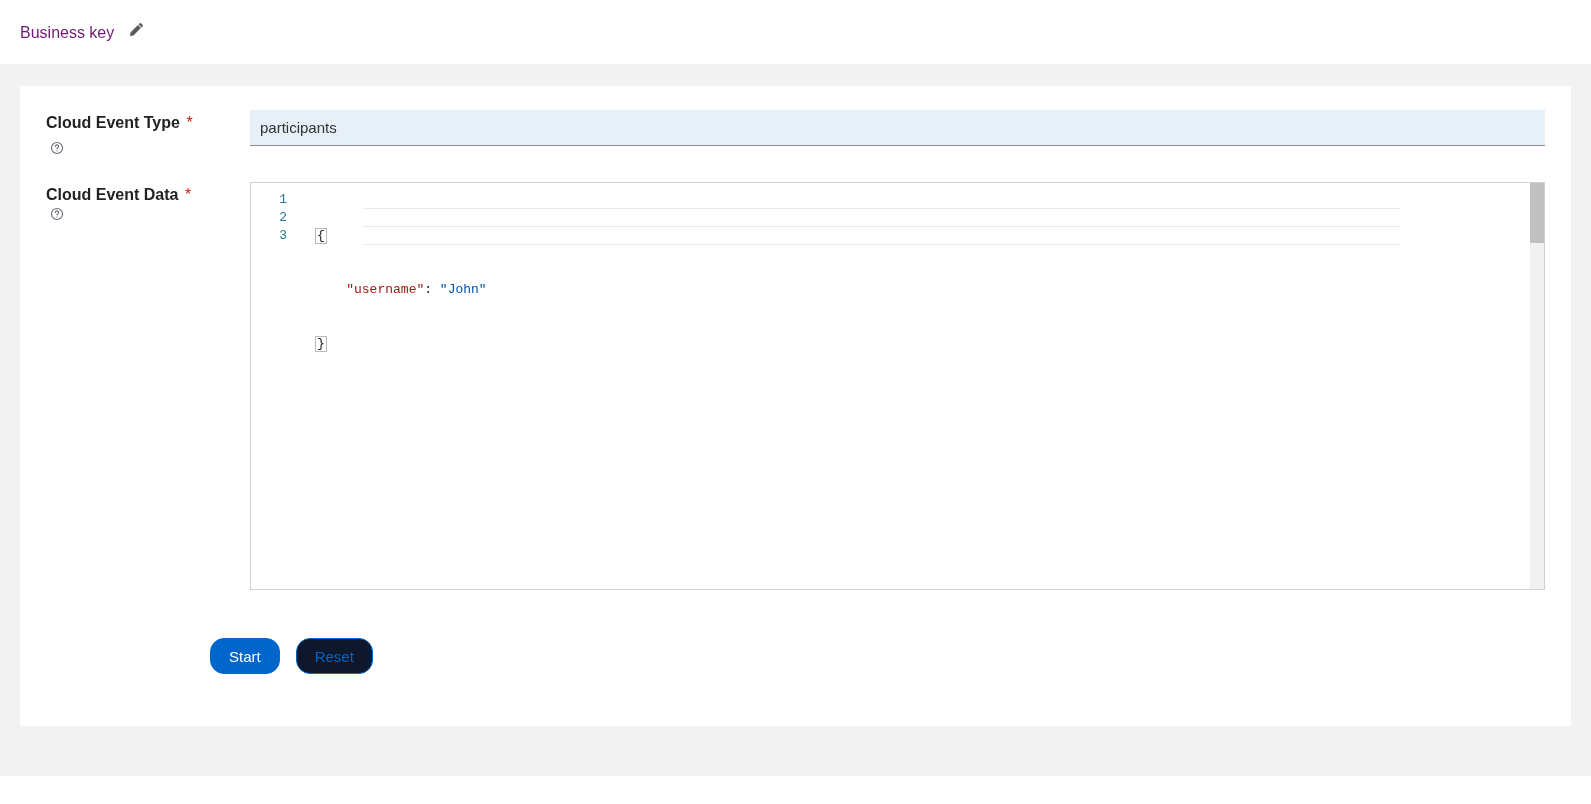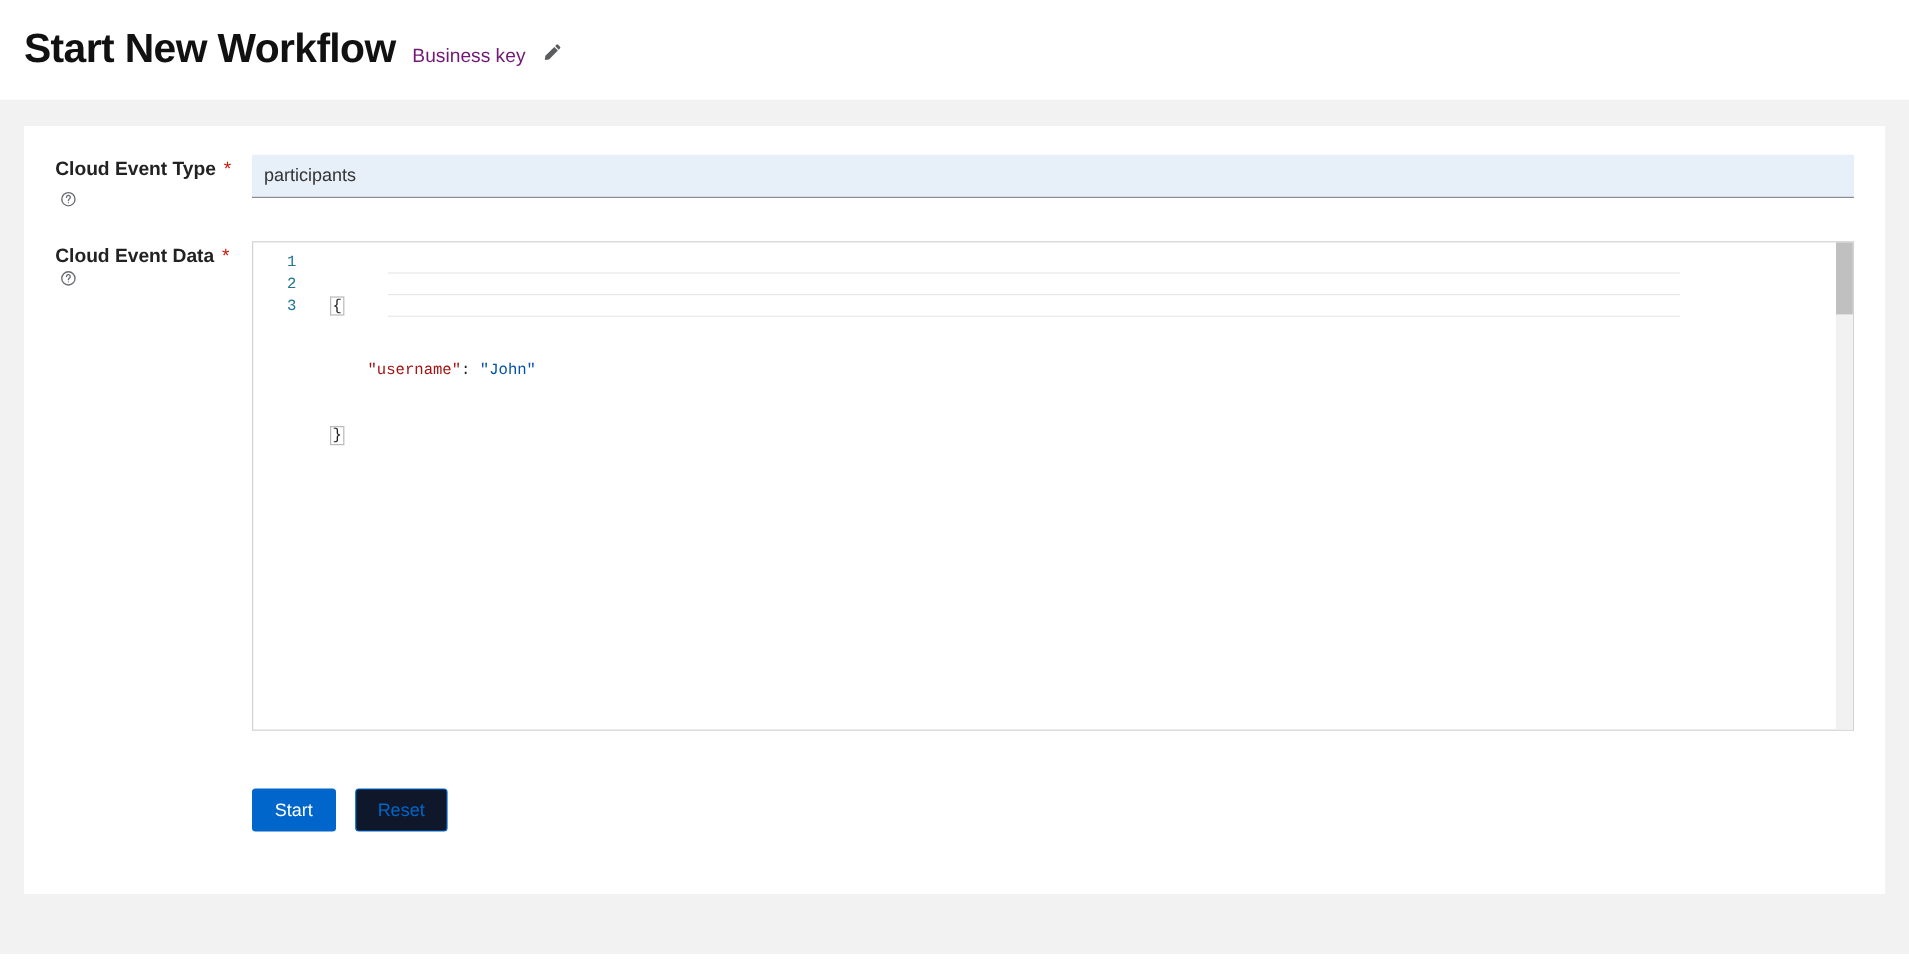--- a/index.html
+++ b/index.html
@@ -80,20 +80,21 @@
     vertical-align: middle;
   }
   .help-below {
     margin-top: 6px;
   }
   .help-icon svg { width: 14px; height: 14px; }
 
   .form-control-col {
     flex: 1;
     min-width: 0;
+    margin-left: 40px;
   }
 
   .text-input {
     width: 100%;
     height: 36px;
     border: none;
     border-bottom: 1px solid #8a8d90;
     background: #e7eff8;
     padding: 0 10px;
     font-size: 15px;
@@ -176,42 +177,41 @@
   .button-row {
     margin-top: 48px;
     padding-left: 164px;
     display: flex;
     gap: 16px;
   }
   .btn {
     height: 36px;
     font-size: 15px;
     padding: 3px 18px;
-    border-radius: 3px;
+    border-radius: 14px;
     cursor: pointer;
     font-family: inherit;
   }
   .btn-primary {
     background: #0066cc;
     border: 1px solid #0066cc;
     color: #fff;
   }
   .btn-secondary {
     background: #0f172a;
     border: 1px solid #0066cc;
     color: #0066cc;
   }
 </style>
 </head>
 <body>
 
 <div class="page">
 
   <div class="header">
-    <h1>Start New Workflow</h1>
     <span class="bizkey">Business key</span>
     <span class="edit-icon">
       <svg viewBox="0 0 16 16" fill="currentColor">
           <path d="M11.7 1.3a1 1 0 0 1 1.4 0l1.6 1.6a1 1 0 0 1 0 1.4l-1.1 1.1-3-3 1.1-1.1zM9.9 3.1l3 3L5.5 13.5 2 14l.5-3.5L9.9 3.1z"></path>
         </svg>
     </span>
   </div>
 
   <div class="gray-band"></div>
 

